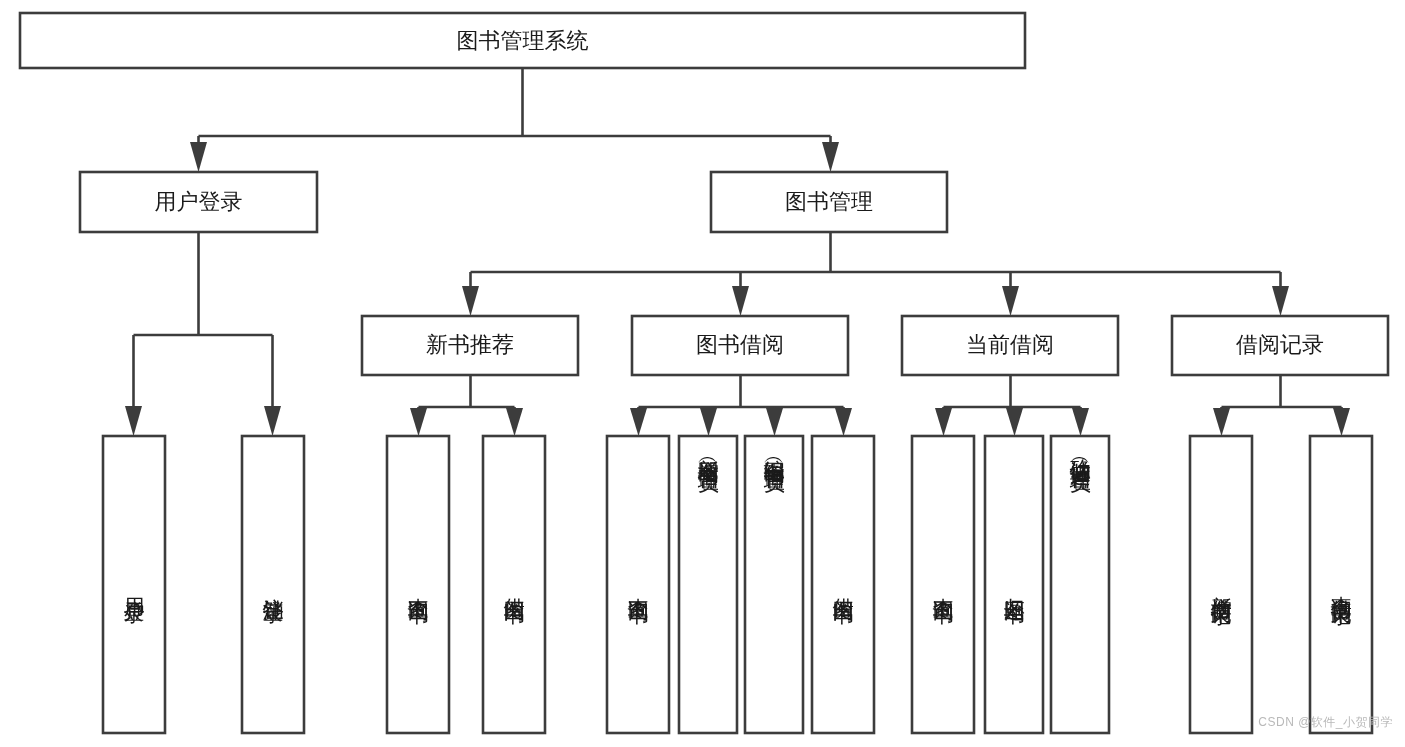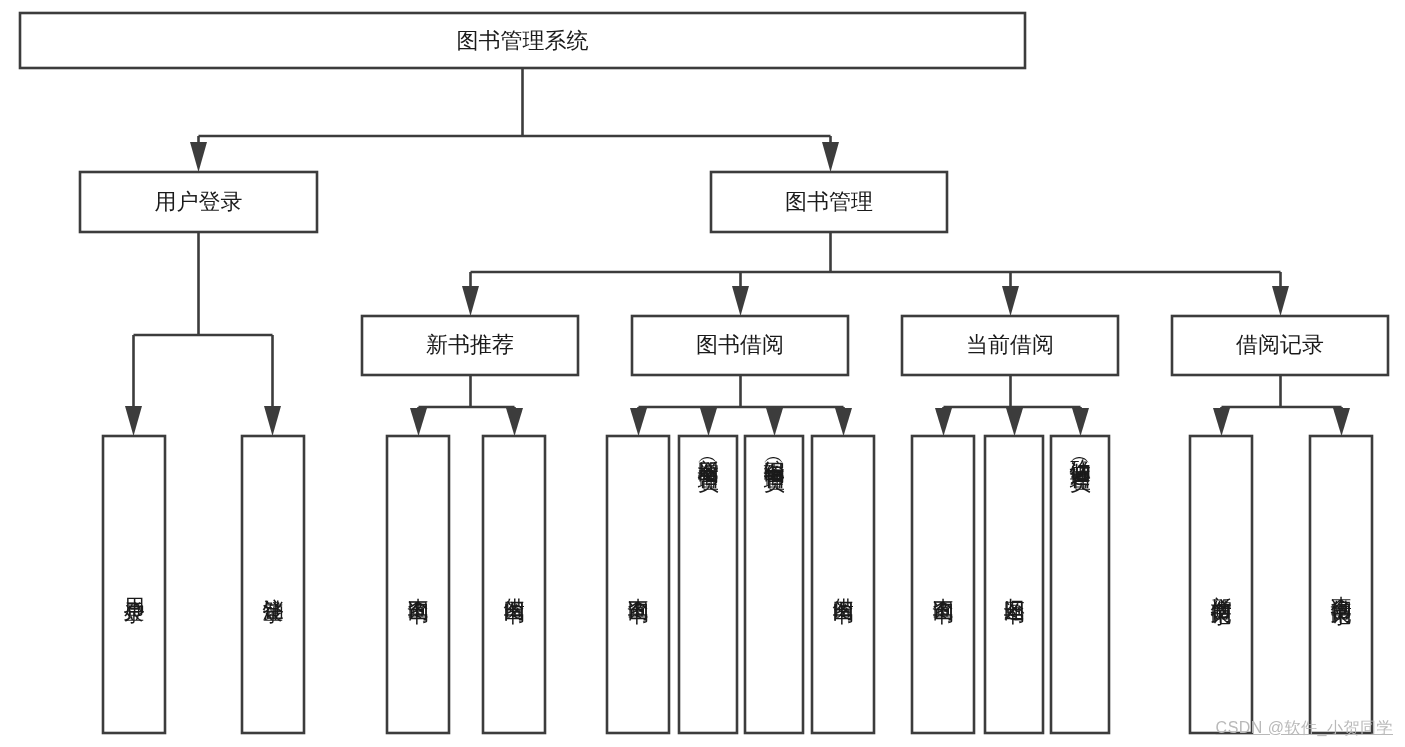--- a/index.html
+++ b/index.html
@@ -60,28 +60,27 @@
     fill: none;
     stroke-linecap: butt;
   }
   .arrowhead {
     fill: #3c3c3c;
     stroke: none;
   }
   .watermark {
     position: absolute;
     right: 12px;
-    bottom: 8px;
-    font-family: "Liberation Sans", "DejaVu Sans", sans-serif;
-    font-size: 16px;
+    bottom: 16px;
+    font-family: "Liberation Sans", "DejaVu Sans", sans-serif;
+    font-size: 12px;
     color: #b9b9b9;
     letter-spacing: 0.5px;
     white-space: nowrap;
     user-select: none;
-    text-decoration: underline;
   }
 </style>
 </head>
 <body>
 
 <div id="diagram-root">
 
   <svg class="tree" viewBox="0 0 1405 747">
     <defs></defs>
 

